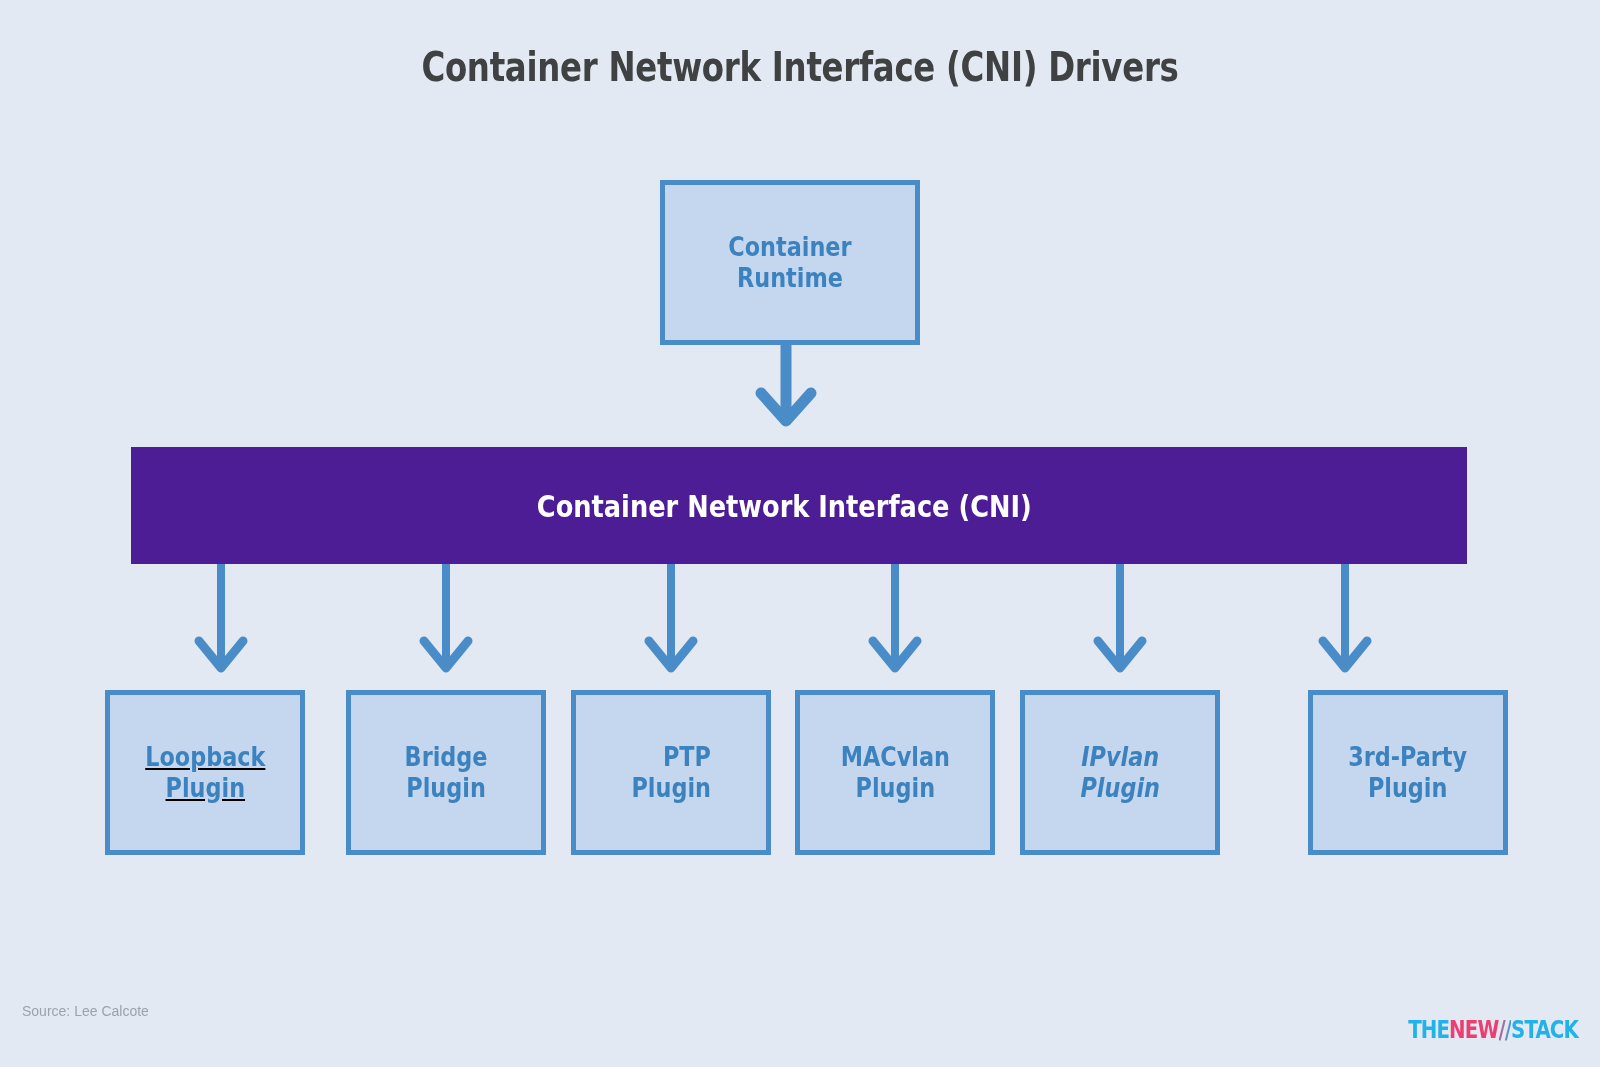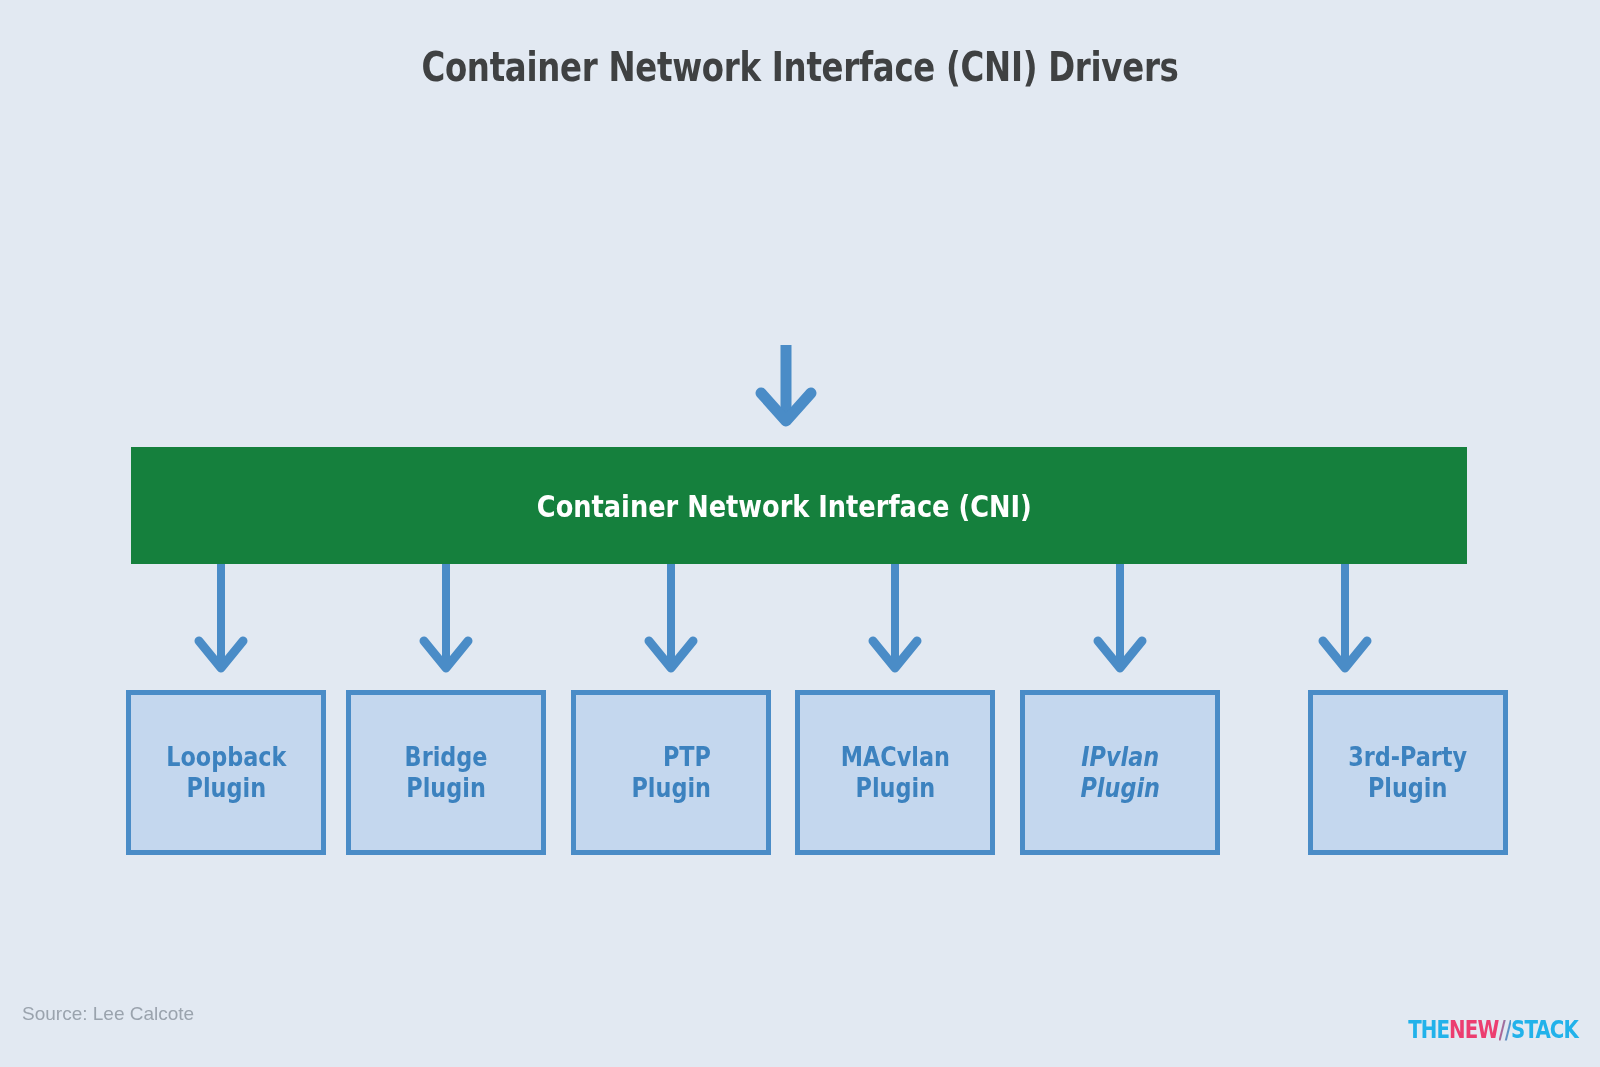--- a/index.html
+++ b/index.html
@@ -69,21 +69,21 @@
   }
   #container-runtime .node-label { font-size: 27px; }
 
   
   #cni-bar {
     position: absolute;
     left: 131px;
     top: 447px;
     width: 1336px;
     height: 117px;
-    background: #15803d;
+    background: #4c1d95;
     display: flex;
     align-items: center;
     justify-content: center;
   }
   #cni-bar .bar-label {
     font-size: 31px;
     font-weight: bold;
     color: #ffffff;
     font-family: "DejaVu Sans Condensed", "Liberation Sans Narrow", "Liberation Sans", sans-serif;
     transform: scaleX(0.92) translateX(-16px);
@@ -106,21 +106,21 @@
     width: 1600px;
     height: 1067px;
     pointer-events: none;
   }
 
   
   .source-note {
     position: absolute;
     left: 22px;
     top: 1003px;
-    font-size: 19px;
+    font-size: 14px;
     color: #9aa3ad;
     font-family: "Liberation Sans", sans-serif;
   }
 
   #tns-logo {
     position: absolute;
     right: 22px;
     top: 1016px;
     height: 26px;
     display: flex;
@@ -142,26 +142,30 @@
   }
   #tns-logo .seg-stack { color: #22b2ea; }
 </style>
 </head>
 <body>
 
 <div id="canvas">
 
   <div class="title">Container Network Interface (CNI) Drivers</div>
 
+  <div class="node" id="container-runtime">
+    <div class="node-label">Container
+Runtime</div>
+  </div>
 
   <div id="cni-bar">
     <div class="bar-label">Container Network Interface (CNI)</div>
   </div>
 
-  <div class="node plugin-box" style="left:126px;">
+  <div class="node plugin-box" style="left:105px;text-decoration:underline;">
     <div class="node-label">Loopback
 Plugin</div>
   </div>
 
   <div class="node plugin-box" style="left:346px;">
     <div class="node-label">Bridge
 Plugin</div>
   </div>
 
   <div class="node plugin-box" style="left:571px;text-align:right;">

